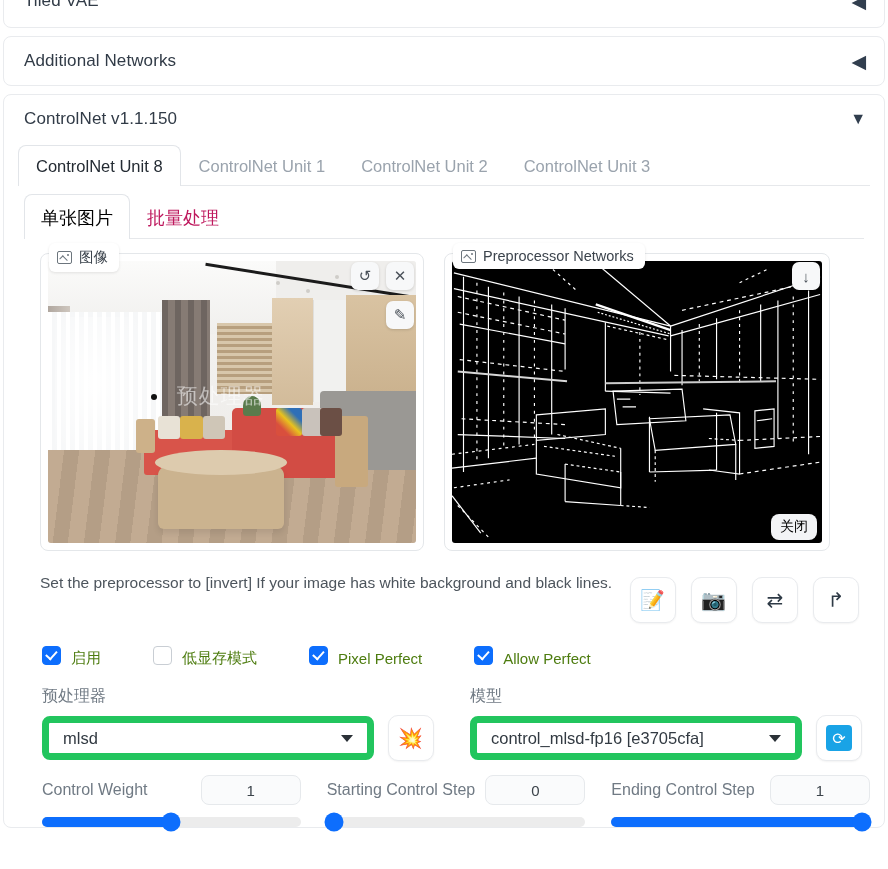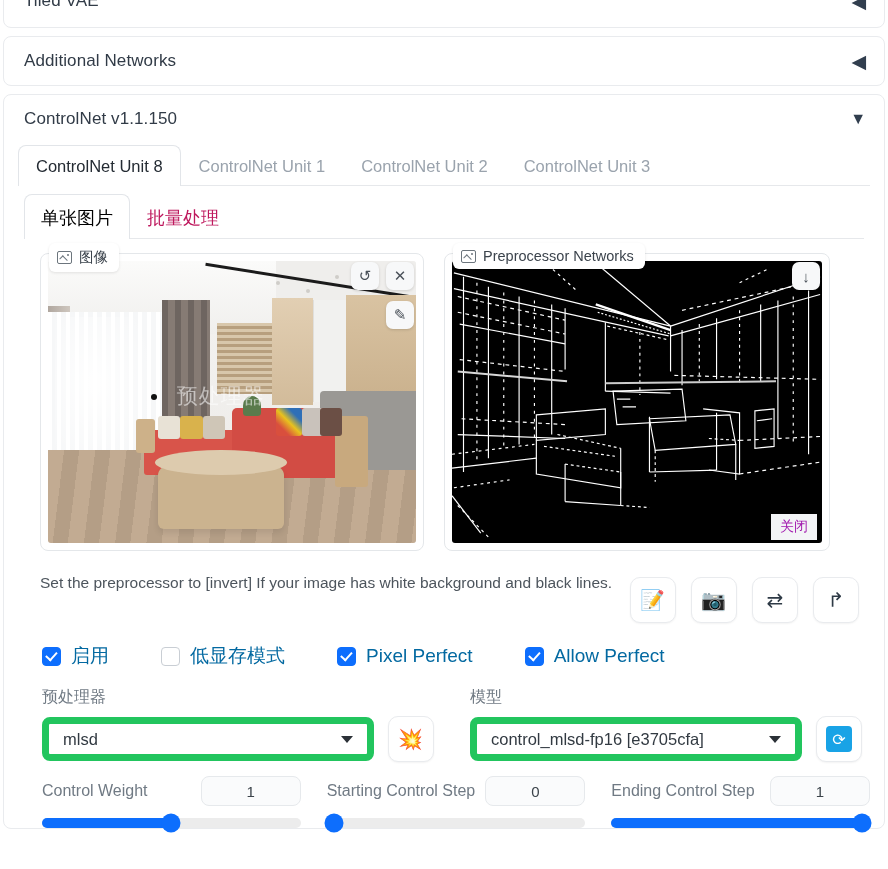--- a/index.html
+++ b/index.html
@@ -148,22 +148,22 @@
     box-shadow: 0 1px 3px rgba(0,0,0,.14);
     display:flex;align-items:center;justify-content:center;
     font-size: 15px; color:#4a5159; cursor:pointer;
   }
   .pen-btn { position:absolute; top: 47px; right: 9px; z-index:7; }
 
   .dl-btn { position:absolute; top: 8px; right: 9px; z-index:7; }
 
   .close-pill {
     position: absolute; right: 12px; bottom: 10px; z-index: 8;
-    background: #f3f4f6; border-radius: 0;
-    padding: 4px 9px; font-size: 14px; color: #a21caf;
+    background: #f3f4f6; border-radius: 8px;
+    padding: 4px 9px; font-size: 14px; color: #000000;
     box-shadow: 0 1px 3px rgba(0,0,0,.16);
     cursor:pointer;
   }
 
   
   .photo { position:absolute; inset:0; background: linear-gradient(#f4f3f1, #eceae7); }
   .ceiling { position:absolute; left:0; top:0; width:100%; height:26%;
     background: linear-gradient(180deg,#fbfbfa 0%, #f0efed 100%); }
   .ceil-line { position:absolute; top:12%; right:2%; width:56%; height:3px; background:#1b1b1b;
     transform: rotate(9deg); transform-origin: right center; }
@@ -245,21 +245,21 @@
   .box {
     width: 19px; height: 19px; border-radius: 4px;
     border: 1.6px solid #c9ced4; background:#fff;
     display:flex;align-items:center;justify-content:center; flex: none;
   }
   .box.on { background:#0d6efd; border-color:#0d6efd; }
   .box.on::after {
     content:""; width:5px;height:9px; border:solid #fff; border-width:0 2.2px 2.2px 0;
     transform: rotate(42deg) translate(-1px,-1px);
   }
-  .chk-label { font-size: 19px; color:#0369a1; white-space:nowrap; }
+  .chk-label { font-size: 15px; color:#4d7c0f; white-space:nowrap;margin-top:6px; }
 
   
   .sel-row { display:flex; padding: 12px 14px 0 38px; gap: 12px; }
   .sel-col { display:flex; flex-direction:column; }
   .sel-col.a { width: 392px; }
   .sel-col.b { width: 392px; margin-left: 24px; }
   .sel-label { font-size: 16px; color:#707a84; margin-bottom: 8px; }
   .sel-line { display:flex; align-items:center; gap: 14px; }
   .select {
     flex: 1 1 auto; height: 44px;

